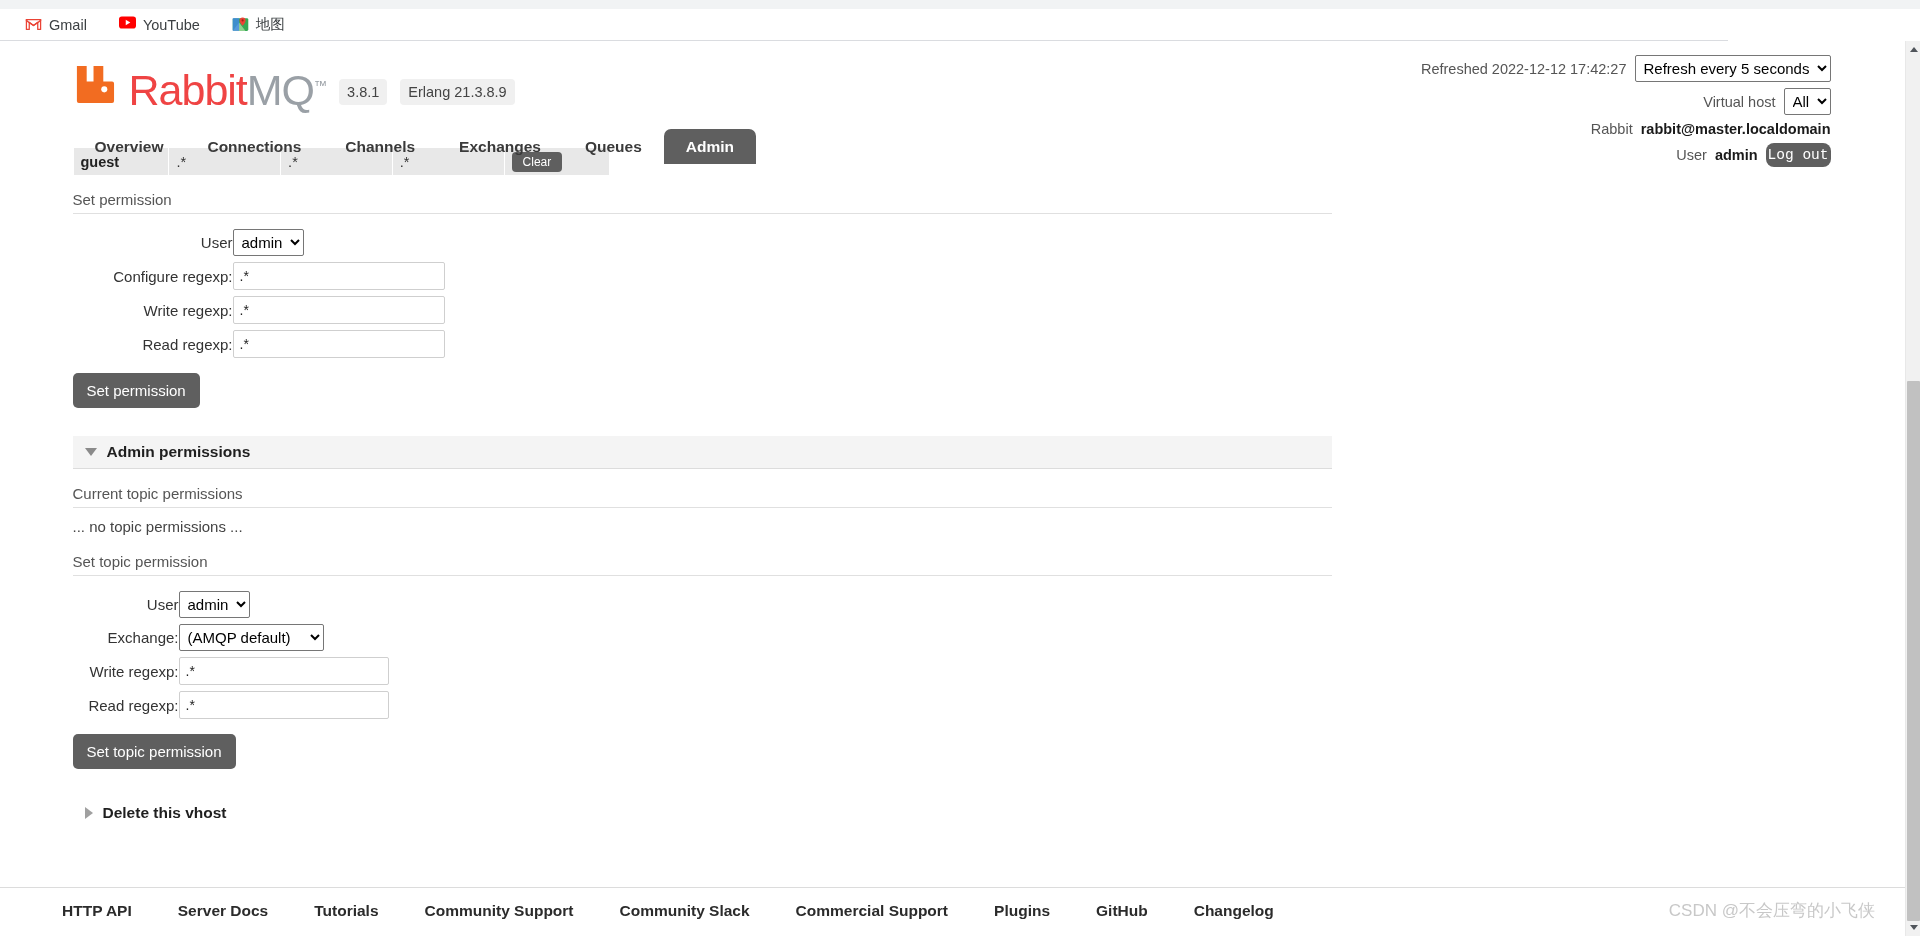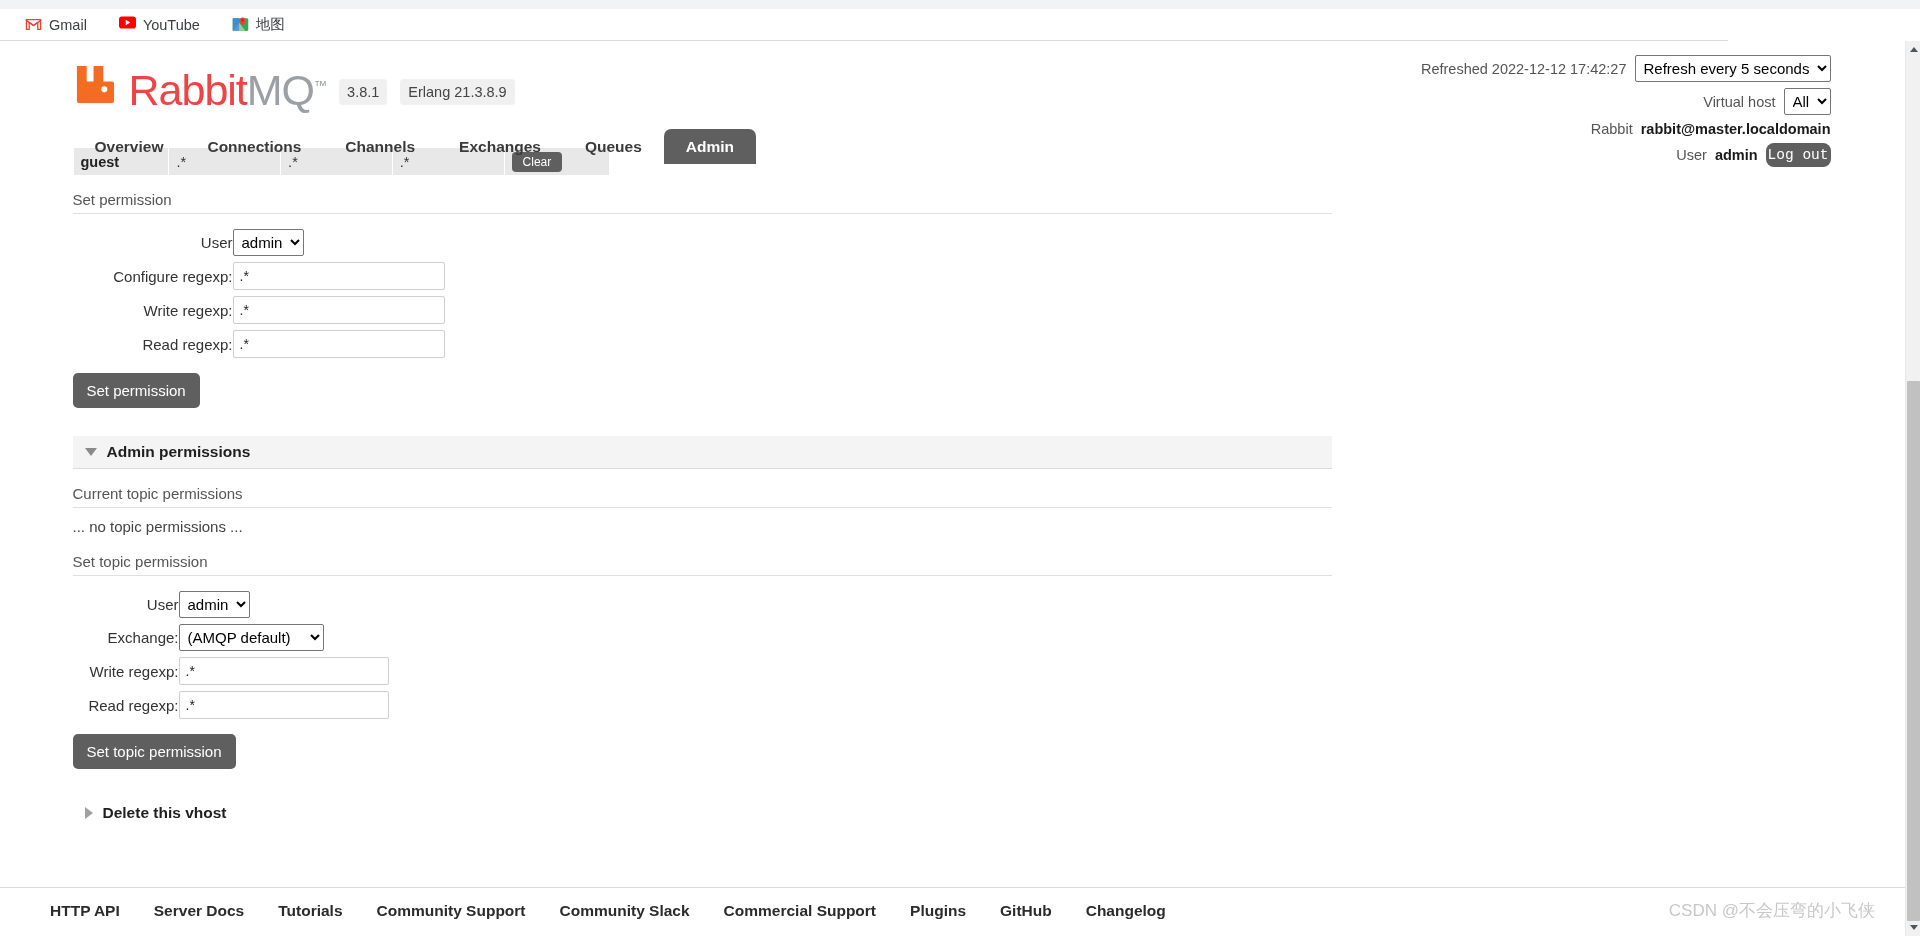--- a/index.html
+++ b/index.html
@@ -208,21 +208,21 @@
 
   
   #footer {
     position: absolute; left: 0; bottom: 0; width: 1905px;
     border-top: 1px solid #dcdcdc; background: #ffffff;
     padding: 14px 0 16px 50px;
     display: flex; align-items: center; gap: 34px;
   }
   .footer-link {
     font-size: 15.5px; font-weight: bold; color: #2b2b2b;
-    cursor: pointer; white-space: nowrap;
+    cursor: pointer; white-space: nowrap; margin-left: 12px;
   }
   #watermark {
     position: absolute; right: 30px; bottom: 14px;
     font-size: 17px; color: #c8c8c8; white-space: nowrap;
   }
 </style>
 </head>
 <body>
 
 <div id="browser-chrome">

